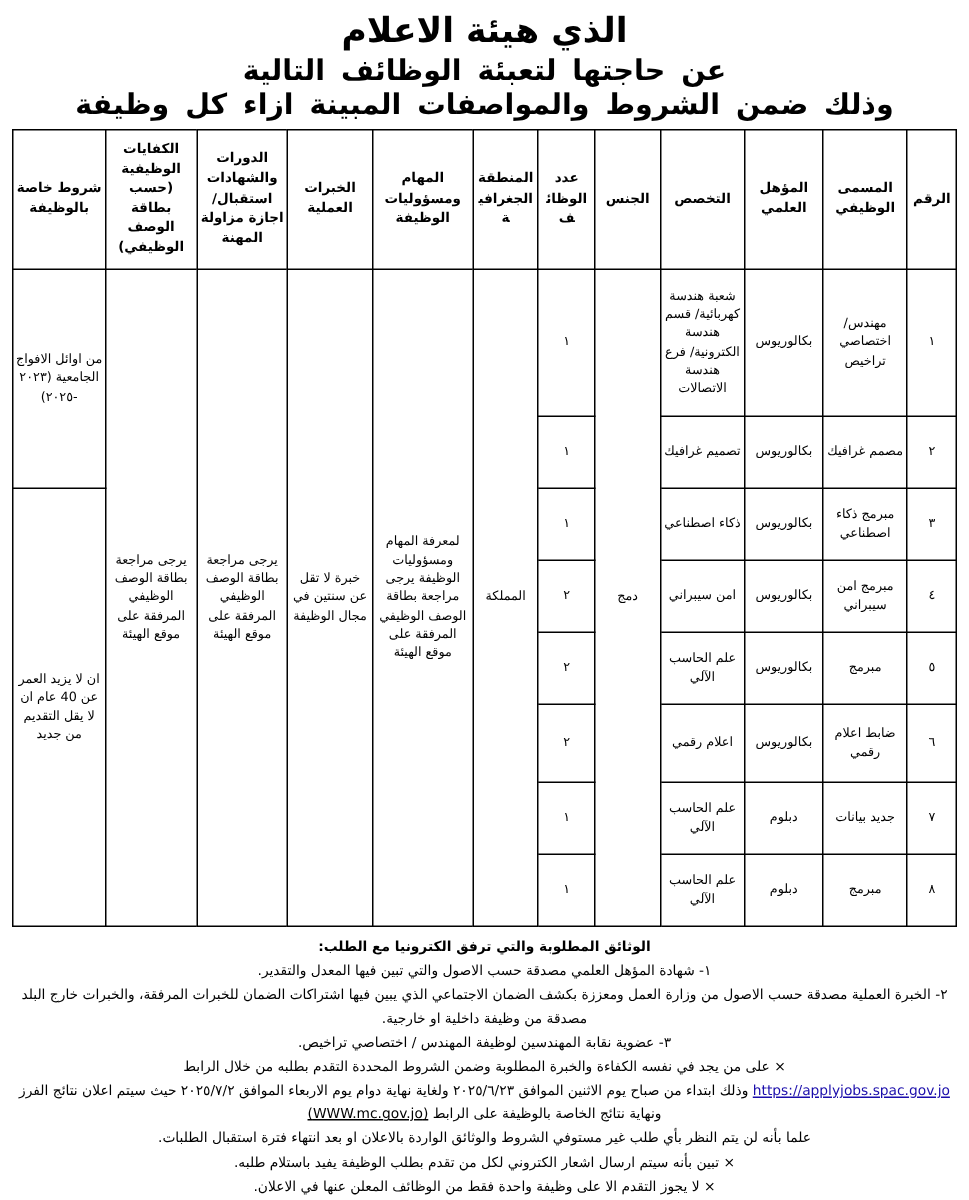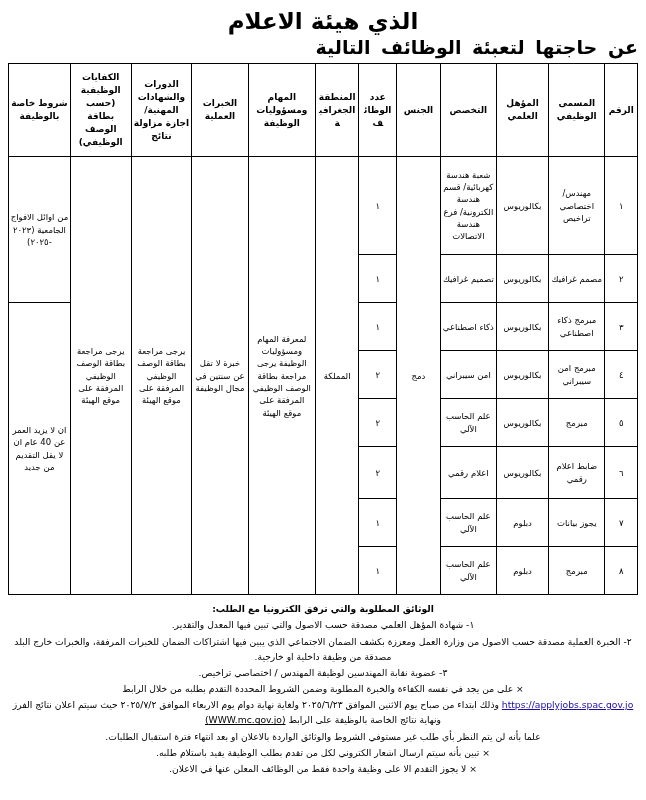--- a/index.html
+++ b/index.html
@@ -26,21 +26,20 @@
     letter-spacing:0px;
     line-height:1.15;
     margin-bottom:2px;
   }
   .t2{
     font-size:19px;
     font-weight:bold;
     line-height:1.2;
     letter-spacing:1px;
     word-spacing:4px;
-    text-align:right;
   }
   .t3{
     font-size:19px;
     font-weight:bold;
     line-height:1.2;
     letter-spacing:1px;
     word-spacing:4px;
   }
   table.jobs{
     border-collapse:collapse;
@@ -77,20 +76,21 @@
   .link2{color:#000;text-decoration:underline;}
 </style>
 </head>
 <body>
 
 <div class="page">
 
   <div class="title-block">
     <div class="t1">الذي هيئة الاعلام</div>
     <div class="t2">عن حاجتها لتعبئة الوظائف التالية</div>
+    <div class="t3">وذلك ضمن الشروط والمواصفات المبينة ازاء كل وظيفة</div>
   </div>
 
   <table class="jobs">
     <colgroup>
       <col style="width:30px">
       <col style="width:52px">
       <col style="width:48px">
       <col style="width:52px">
       <col style="width:40px">
       <col style="width:35px">
@@ -105,21 +105,21 @@
       <tr>
         <th>الرقم</th>
         <th>المسمى الوظيفي</th>
         <th>المؤهل العلمي</th>
         <th>التخصص</th>
         <th>الجنس</th>
         <th>عدد الوظائف</th>
         <th>المنطقة الجغرافية</th>
         <th>المهام ومسؤوليات الوظيفة</th>
         <th>الخبرات العملية</th>
-        <th>الدورات والشهادات المهنية/ اجازة مزاولة نتائج</th>
+        <th>الدورات والشهادات استقبال/ اجازة مزاولة المهنة</th>
         <th>الكفايات الوظيفية (حسب بطاقة الوصف الوظيفي)</th>
         <th>شروط خاصة بالوظيفة</th>
       </tr>
     </thead>
     <tbody>
       <tr style="height:98px">
         <td class="num">١</td>
         <td>مهندس/ اختصاصي تراخيص</td>
         <td>بكالوريوس</td>
         <td>شعبة هندسة كهربائية/ قسم هندسة الكترونية/ فرع هندسة الاتصالات</td>
@@ -163,21 +163,21 @@
       </tr>
       <tr style="height:52px">
         <td class="num">٦</td>
         <td>ضابط اعلام رقمي</td>
         <td>بكالوريوس</td>
         <td>اعلام رقمي</td>
         <td>٢</td>
       </tr>
       <tr style="height:48px">
         <td class="num">٧</td>
-        <td>يجوز بيانات</td>
+        <td>جديد بيانات</td>
         <td>دبلوم</td>
         <td>علم الحاسب الآلي</td>
         <td>١</td>
       </tr>
       <tr style="height:48px">
         <td class="num">٨</td>
         <td>مبرمج</td>
         <td>دبلوم</td>
         <td>علم الحاسب الآلي</td>
         <td>١</td>

